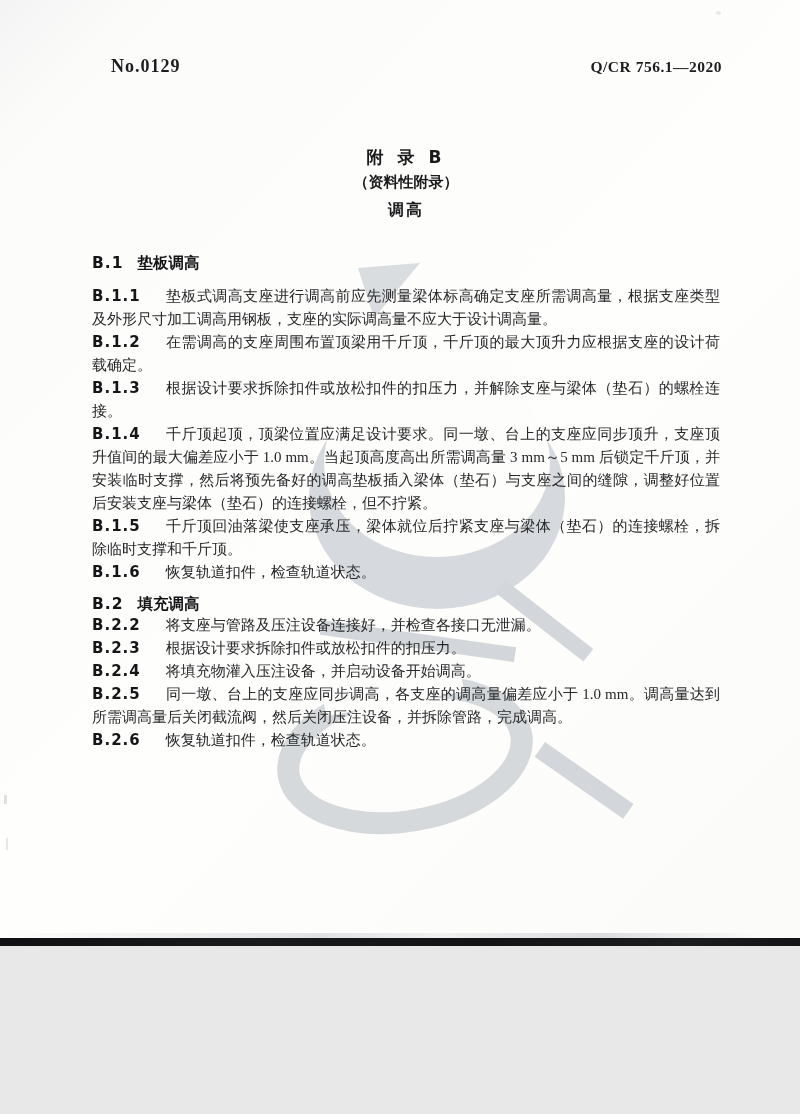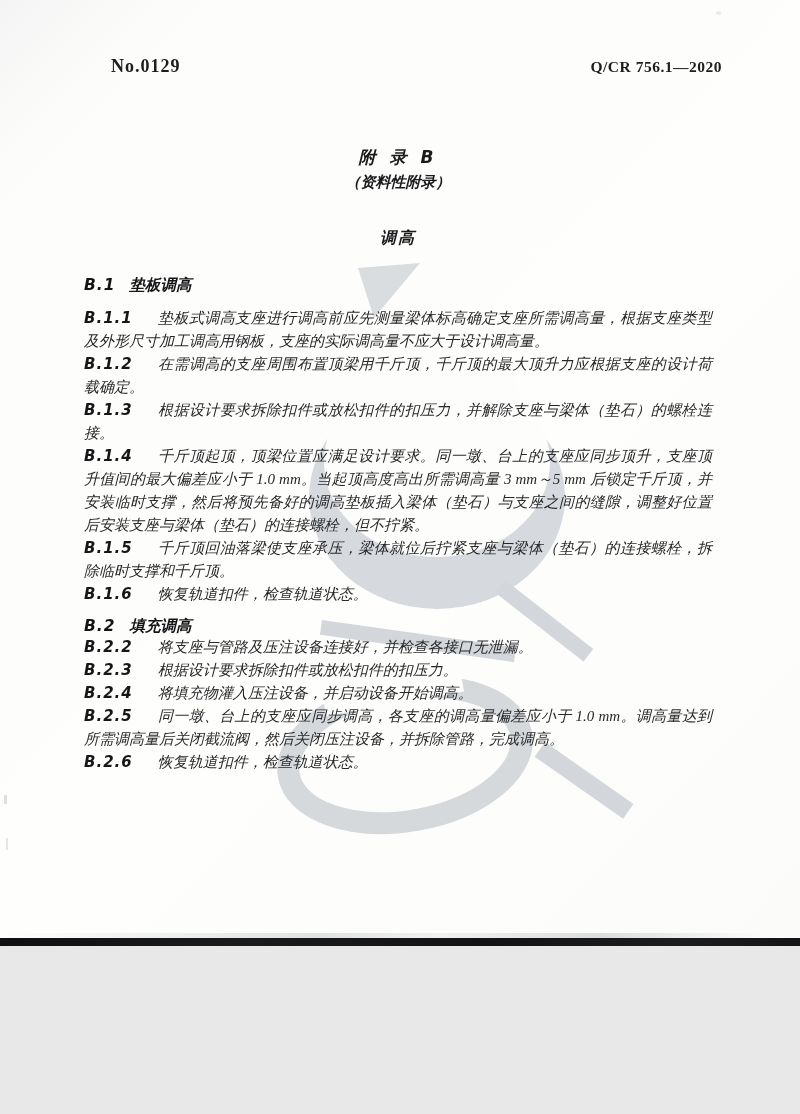--- a/index.html
+++ b/index.html
@@ -15,41 +15,41 @@
   .watermark{position:absolute;left:0;top:0;z-index:0;pointer-events:none;}
   .header{position:absolute;top:56px;left:0;width:800px;z-index:2;}
   .doc-number{
     position:absolute;left:111px;top:0;
     font-weight:bold;font-size:18px;letter-spacing:1px;color:#1d1d1f;
   }
   .standard-code{
     position:absolute;right:78px;top:2px;
     font-weight:bold;font-size:15.5px;letter-spacing:0.5px;color:#1d1d1f;
   }
-  .content{position:absolute;left:84px;top:0;width:628px;z-index:1;font-style:italic;}
+  .content{position:absolute;left:92px;top:0;width:628px;z-index:1;}
   .title-block{margin-top:145px;text-align:center;}
   .appendix-title{
     font-family:"DejaVu Sans","Liberation Sans",sans-serif;
     font-weight:bold;font-size:17px;line-height:24px;letter-spacing:4px;color:#1a1a1c;
   }
   .appendix-subtitle{
     font-family:"DejaVu Sans","Liberation Sans",sans-serif;
     font-weight:bold;font-size:15px;line-height:27px;color:#1a1a1c;text-align:center;
   }
   .appendix-subject{
     font-family:"DejaVu Sans","Liberation Sans",sans-serif;
-    font-weight:bold;font-size:16px;line-height:27px;letter-spacing:2px;color:#1a1a1c;margin-top:28px;
+    font-weight:bold;font-size:16px;line-height:27px;letter-spacing:2px;color:#1a1a1c;
   }
   .section-heading{
     font-family:"DejaVu Sans","Liberation Sans",sans-serif;
     font-weight:bold;font-size:15.5px;line-height:20px;color:#141416;
     margin:0;
   }
   .section-heading .sec-num{margin-right:14px;letter-spacing:1px;}
-  .sh1{margin-top:24px;}
+  .sh1{margin-top:30px;}
   .sh2{margin-top:10px;}
   .clause{
     margin:0;font-size:15px;line-height:23px;text-align:justify;color:#28282a;
   }
   .clause.first{margin-top:12px;}
   .clause-num{
     font-family:"DejaVu Sans","Liberation Sans",sans-serif;
     font-weight:bold;color:#161618;letter-spacing:1px;margin-right:25px;white-space:nowrap;
   }
   .page-number{

